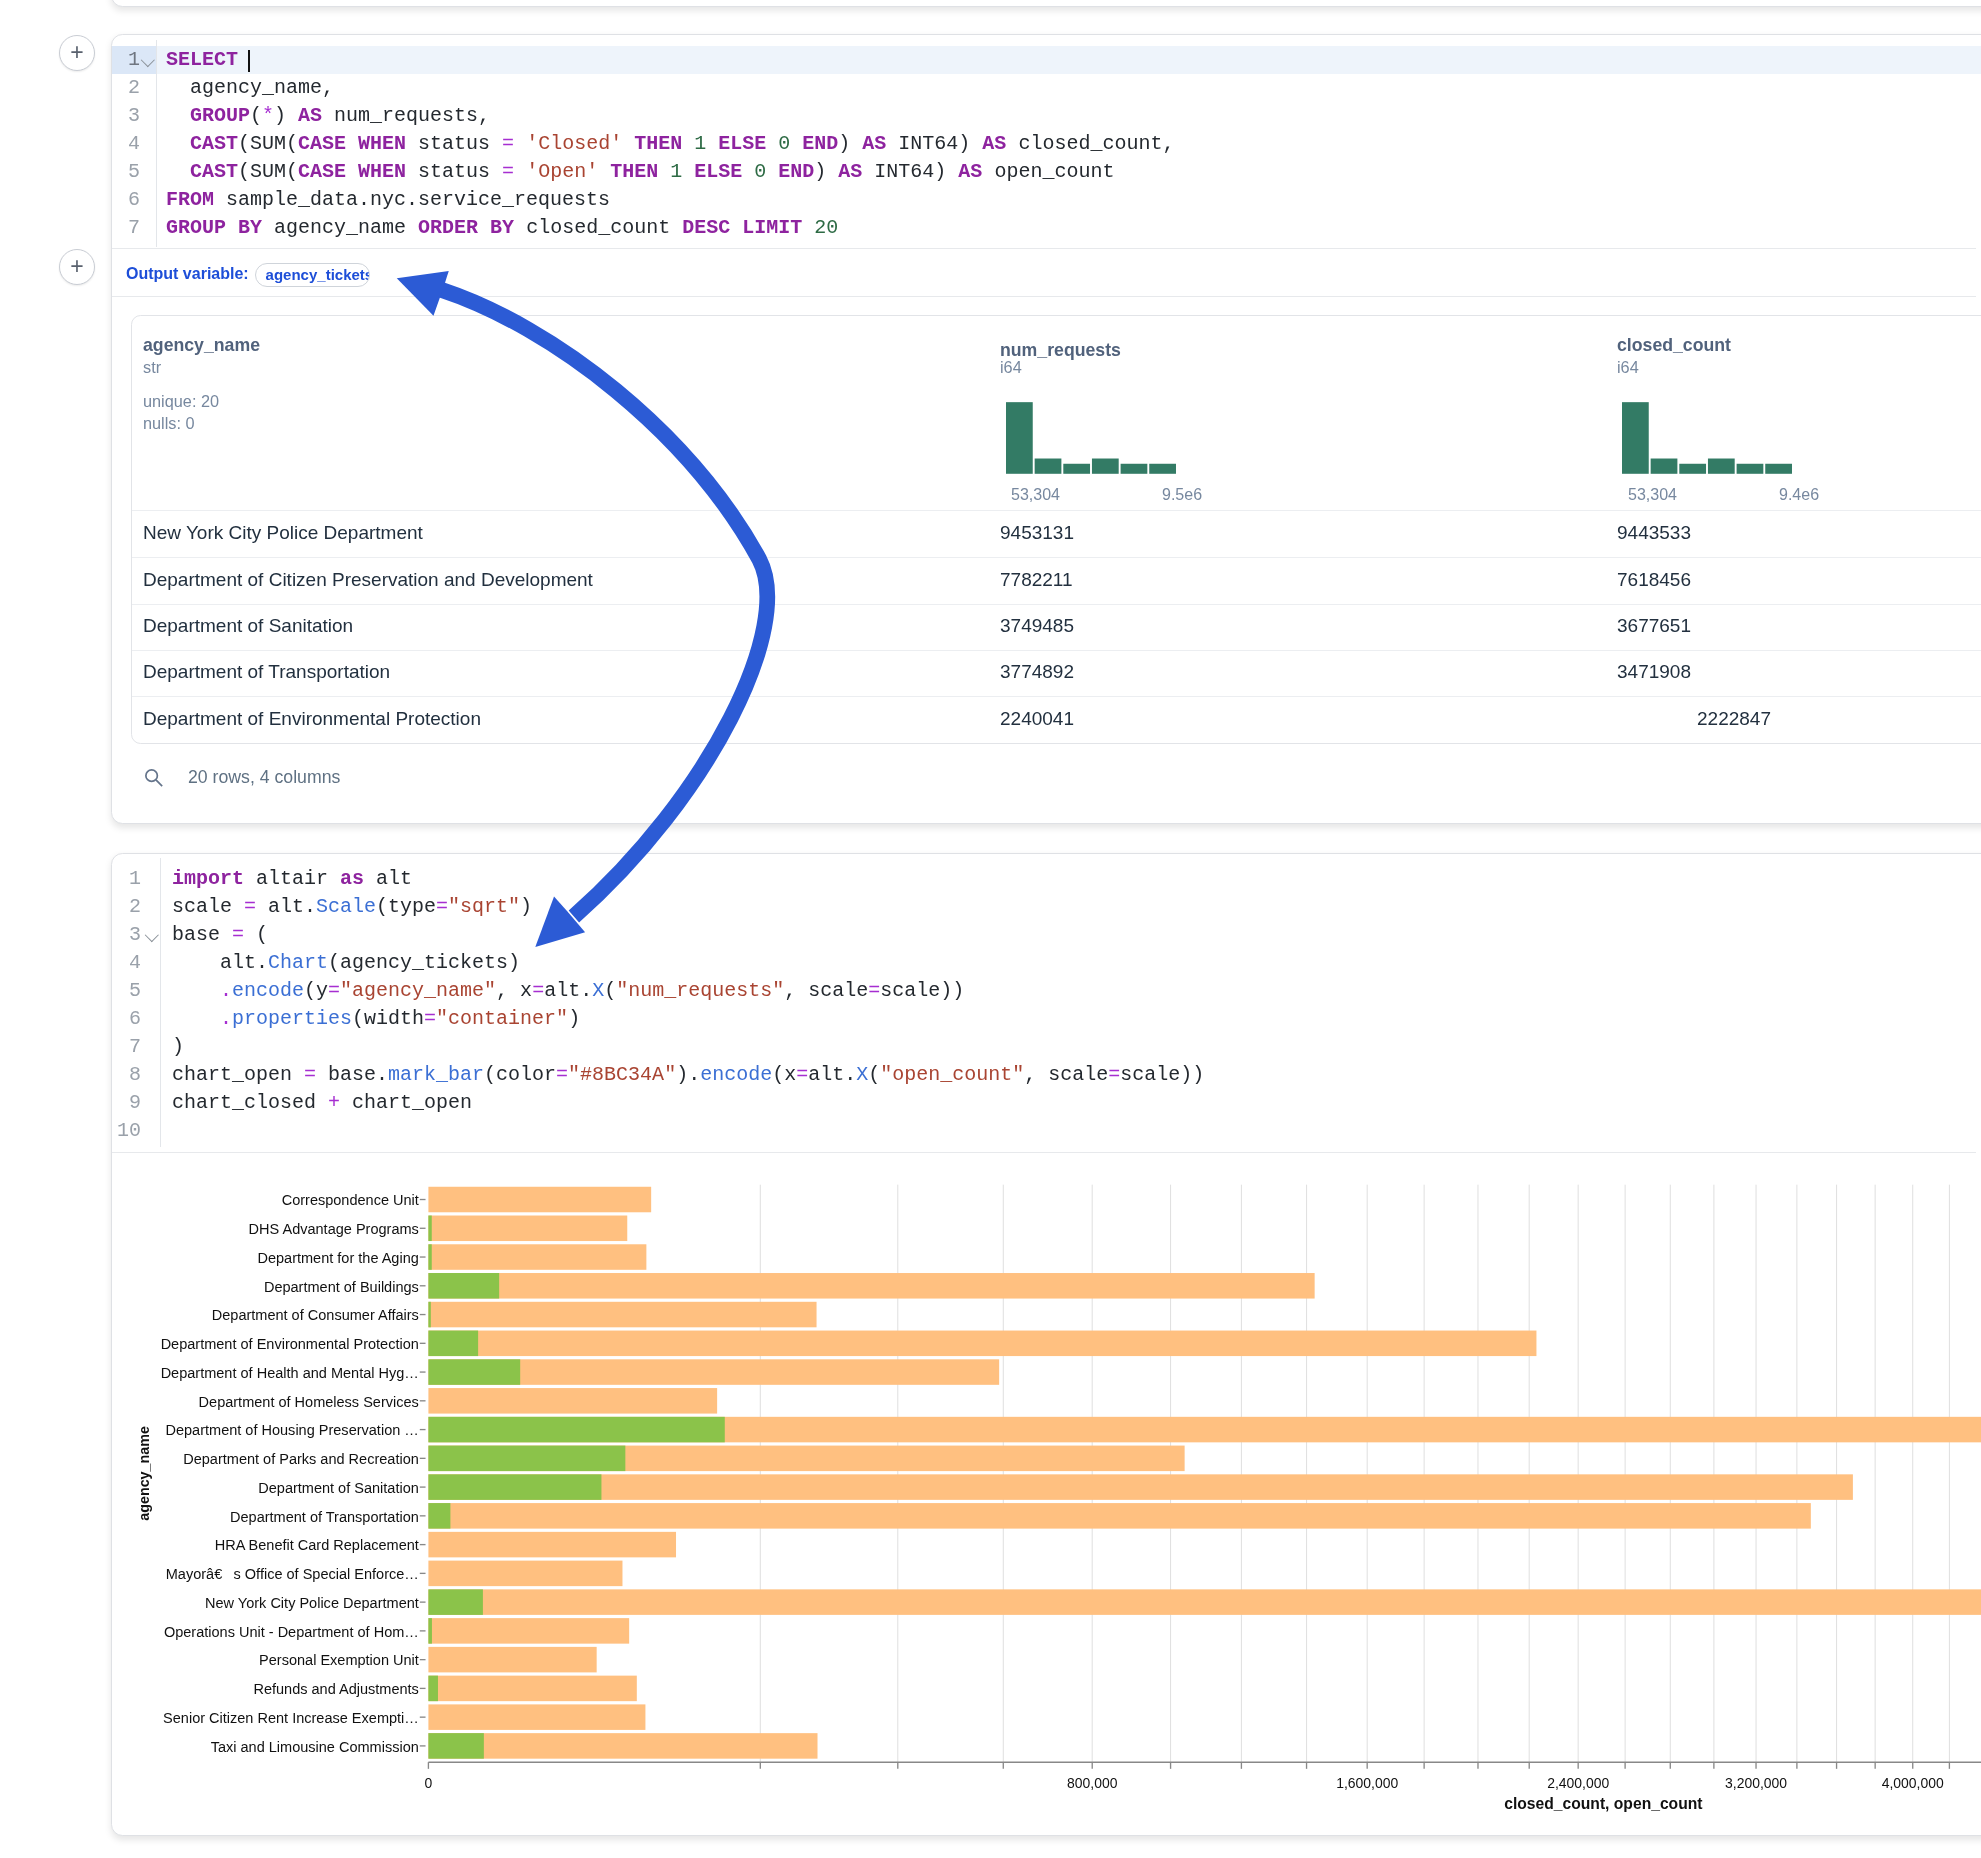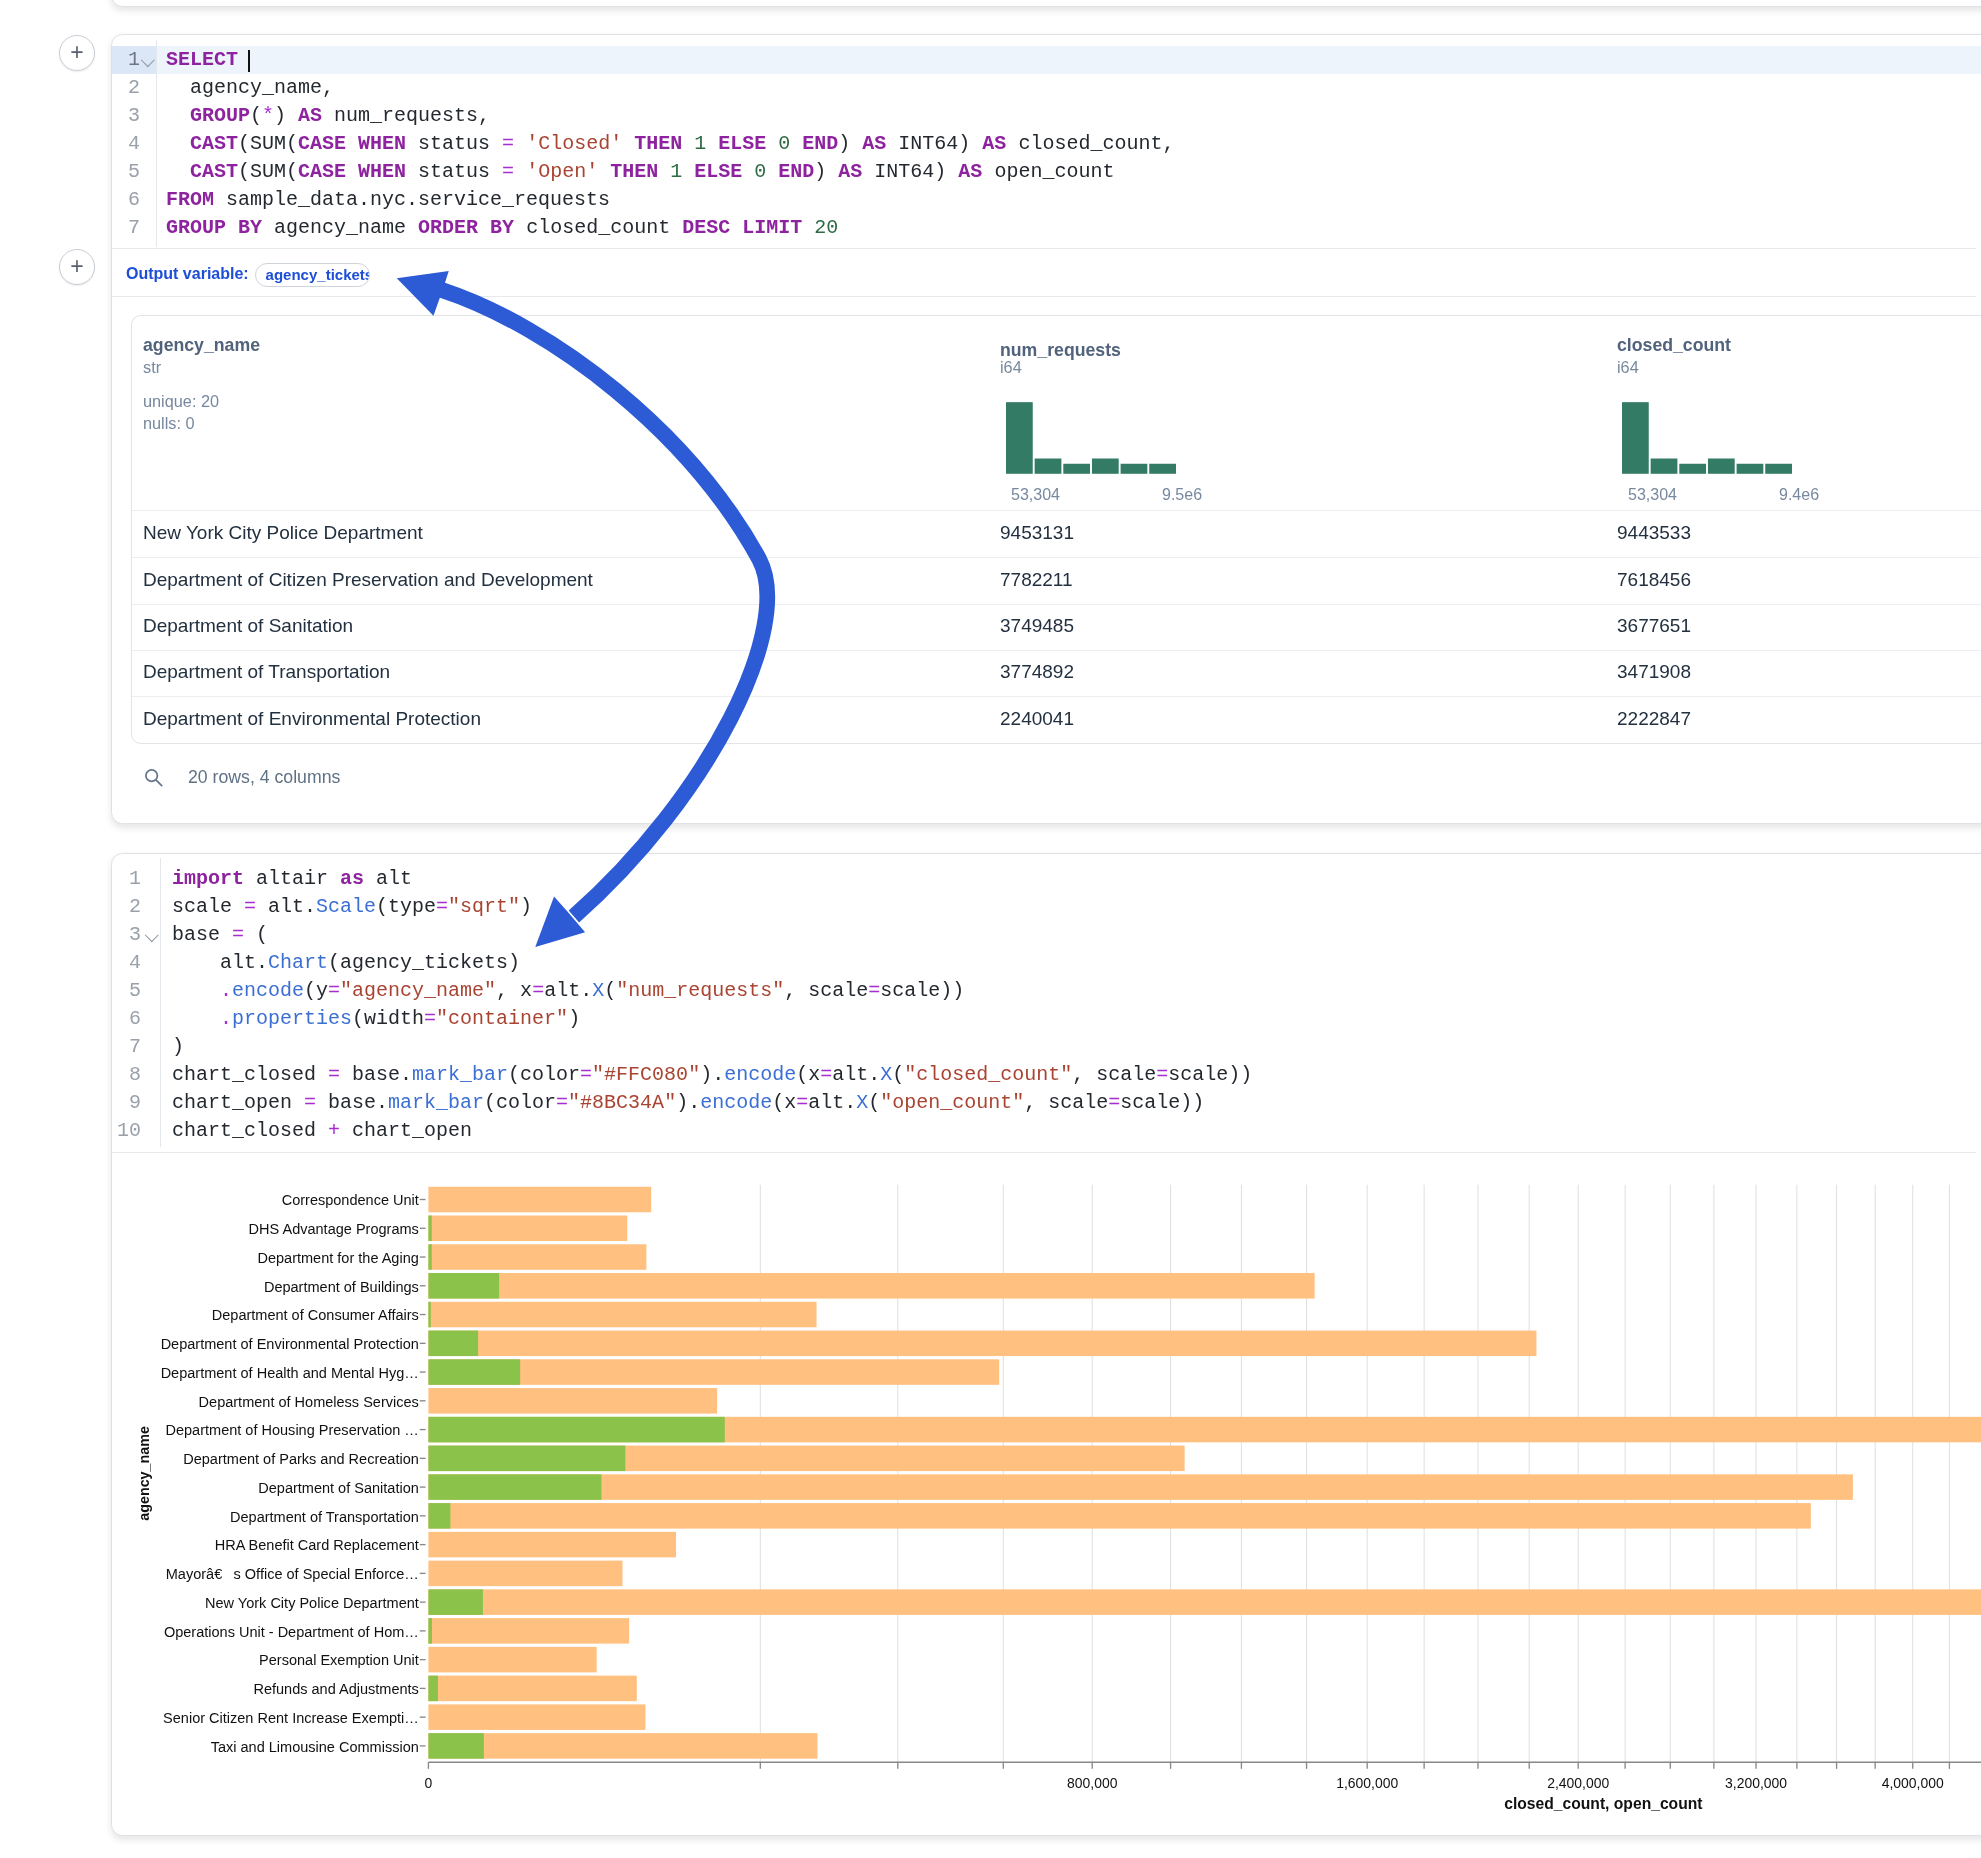--- a/index.html
+++ b/index.html
@@ -125,21 +125,21 @@
 <div class="rowtxt" style="left:1000px;top:569px;">7782211</div>
 <div class="rowtxt" style="left:1617px;top:569px;">7618456</div>
 <div class="rowtxt" style="left:143px;top:615px;">Department of Sanitation</div>
 <div class="rowtxt" style="left:1000px;top:615px;">3749485</div>
 <div class="rowtxt" style="left:1617px;top:615px;">3677651</div>
 <div class="rowtxt" style="left:143px;top:661px;">Department of Transportation</div>
 <div class="rowtxt" style="left:1000px;top:661px;">3774892</div>
 <div class="rowtxt" style="left:1617px;top:661px;">3471908</div>
 <div class="rowtxt" style="left:143px;top:708px;">Department of Environmental Protection</div>
 <div class="rowtxt" style="left:1000px;top:708px;">2240041</div>
-<div class="rowtxt" style="left:1617px;top:708px;">2222847</div>
+<div class="rowtxt" style="left:1697px;top:708px;">2222847</div>
 
 <svg class="abs" style="left:143px;top:767px;" width="23" height="23" viewBox="0 0 24 24">
   <circle cx="9" cy="9" r="6" fill="none" stroke="#64748b" stroke-width="1.8"></circle>
   <line x1="13.5" y1="13.5" x2="20" y2="20" stroke="#64748b" stroke-width="1.8"></line>
 </svg>
 <div class="abs" style="left:188px;top:767px;font-size:17.7px;color:#5f7183;">20 rows, 4 columns</div>
 
 <div class="cell" style="left:111px;top:853px;width:1907px;height:981px;"></div>
 <div class="vline" style="left:160px;top:858px;height:289px;"></div>
 <div class="nums" style="left:112px;top:865px;width:29px;">
@@ -156,21 +156,20 @@
 </div>
 <div class="chev" style="left:147px;top:930px;"></div>
 <div class="code" style="left:172px;top:865px;font-size:20px;">
 <div><span class="kw">import</span> altair <span class="kw">as</span> alt</div>
 <div>scale <span class="op">=</span> alt.<span class="fn">Scale</span>(type<span class="op">=</span><span class="str">"sqrt"</span>)</div>
 <div>base <span class="op">=</span> (</div>
 <div>    alt.<span class="fn">Chart</span>(agency_tickets)</div>
 <div>    <span class="op">.</span><span class="fn">encode</span>(y<span class="op">=</span><span class="str">"agency_name"</span>, x<span class="op">=</span>alt.<span class="fn">X</span>(<span class="str">"num_requests"</span>, scale<span class="op">=</span>scale))</div>
 <div>    <span class="op">.</span><span class="fn">properties</span>(width<span class="op">=</span><span class="str">"container"</span>)</div>
 <div>)</div>
-<div>chart_closed <span class="op">=</span> base.<span class="fn">mark_bar</span>(color<span class="op">=</span><span class="str">"#FFC080"</span>).<span class="fn">encode</span>(x<span class="op">=</span>alt.<span class="fn">X</span>(<span class="str">"closed_count"</span>, scale<span class="op">=</span>scale))</div>
 <div>chart_open <span class="op">=</span> base.<span class="fn">mark_bar</span>(color<span class="op">=</span><span class="str">"#8BC34A"</span>).<span class="fn">encode</span>(x<span class="op">=</span>alt.<span class="fn">X</span>(<span class="str">"open_count"</span>, scale<span class="op">=</span>scale))</div>
 <div>chart_closed <span class="op">+</span> chart_open</div>
 </div>
 <div class="hline" style="left:112px;top:1152px;width:1864px;"></div>
 
 <svg id="chart" class="abs" style="left:111px;top:1153px;" width="1870" height="681" viewBox="0 0 1956 712">
     <line x1="679.1719141866174" y1="33" x2="679.1719141866174" y2="637" stroke="#ddd" stroke-width="1"></line>
     <line x1="822.9752295177426" y1="33" x2="822.9752295177426" y2="637" stroke="#ddd" stroke-width="1"></line>
     <line x1="933.3193943321635" y1="33" x2="933.3193943321635" y2="637" stroke="#ddd" stroke-width="1"></line>
     <line x1="1026.3438283732348" y1="33" x2="1026.3438283732348" y2="637" stroke="#ddd" stroke-width="1"></line>

